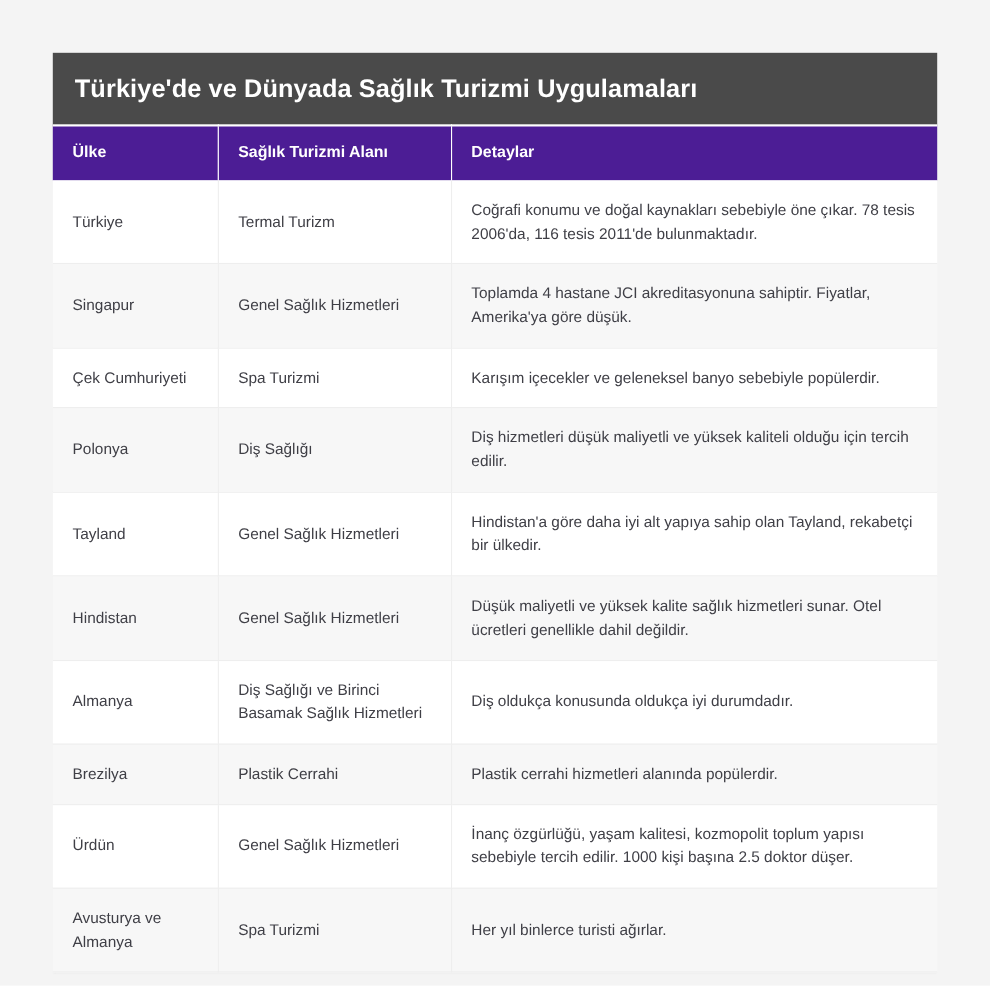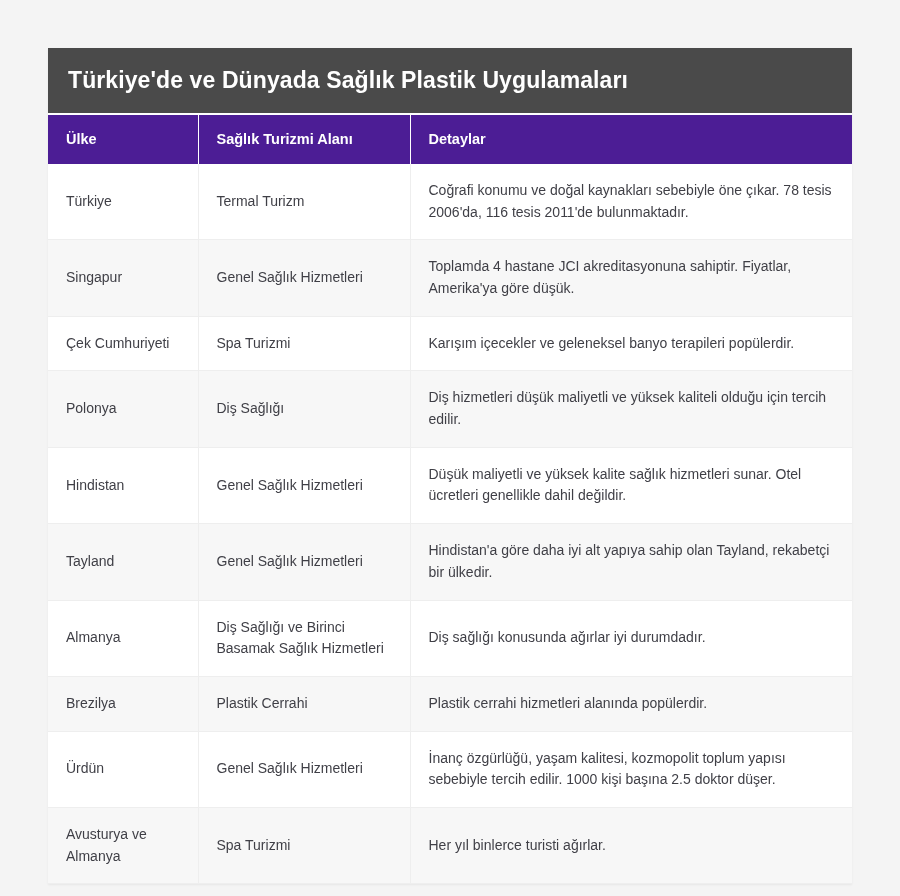--- a/index.html
+++ b/index.html
@@ -100,21 +100,21 @@
 
   <table class="table-card">
     <colgroup>
       <col class="c-country">
       <col class="c-area">
       <col class="c-detail">
     </colgroup>
 
     <thead>
       <tr>
-        <th class="title-bar" colspan="3">Türkiye'de ve Dünyada Sağlık Plastik Uygulamaları</th>
+        <th class="title-bar" colspan="3">Türkiye'de ve Dünyada Sağlık Turizmi Uygulamaları</th>
       </tr>
       <tr>
         <th class="col-head">Ülke</th>
         <th class="col-head">Sağlık Turizmi Alanı</th>
         <th class="col-head">Detaylar</th>
       </tr>
     </thead>
 
     <tbody id="table-body">
         <tr>
@@ -123,41 +123,41 @@
           <td>Coğrafi konumu ve doğal kaynakları sebebiyle öne çıkar. 78 tesis 2006'da, 116 tesis 2011'de bulunmaktadır.</td>
         </tr>
         <tr>
           <td>Singapur</td>
           <td>Genel Sağlık Hizmetleri</td>
           <td>Toplamda 4 hastane JCI akreditasyonuna sahiptir. Fiyatlar, Amerika'ya göre düşük.</td>
         </tr>
         <tr>
           <td>Çek Cumhuriyeti</td>
           <td>Spa Turizmi</td>
-          <td>Karışım içecekler ve geleneksel banyo terapileri popülerdir.</td>
+          <td>Karışım içecekler ve geleneksel banyo sebebiyle popülerdir.</td>
         </tr>
         <tr>
           <td>Polonya</td>
           <td>Diş Sağlığı</td>
           <td>Diş hizmetleri düşük maliyetli ve yüksek kaliteli olduğu için tercih edilir.</td>
         </tr>
         <tr>
+          <td>Tayland</td>
+          <td>Genel Sağlık Hizmetleri</td>
+          <td>Hindistan'a göre daha iyi alt yapıya sahip olan Tayland, rekabetçi bir ülkedir.</td>
+        </tr>
+        <tr>
           <td>Hindistan</td>
           <td>Genel Sağlık Hizmetleri</td>
           <td>Düşük maliyetli ve yüksek kalite sağlık hizmetleri sunar. Otel ücretleri genellikle dahil değildir.</td>
         </tr>
         <tr>
-          <td>Tayland</td>
-          <td>Genel Sağlık Hizmetleri</td>
-          <td>Hindistan'a göre daha iyi alt yapıya sahip olan Tayland, rekabetçi bir ülkedir.</td>
-        </tr>
-        <tr>
           <td>Almanya</td>
           <td>Diş Sağlığı ve Birinci Basamak Sağlık Hizmetleri</td>
-          <td>Diş sağlığı konusunda ağırlar iyi durumdadır.</td>
+          <td>Diş oldukça konusunda oldukça iyi durumdadır.</td>
         </tr>
         <tr>
           <td>Brezilya</td>
           <td>Plastik Cerrahi</td>
           <td>Plastik cerrahi hizmetleri alanında popülerdir.</td>
         </tr>
         <tr>
           <td>Ürdün</td>
           <td>Genel Sağlık Hizmetleri</td>
           <td>İnanç özgürlüğü, yaşam kalitesi, kozmopolit toplum yapısı sebebiyle tercih edilir. 1000 kişi başına 2.5 doktor düşer.</td>

